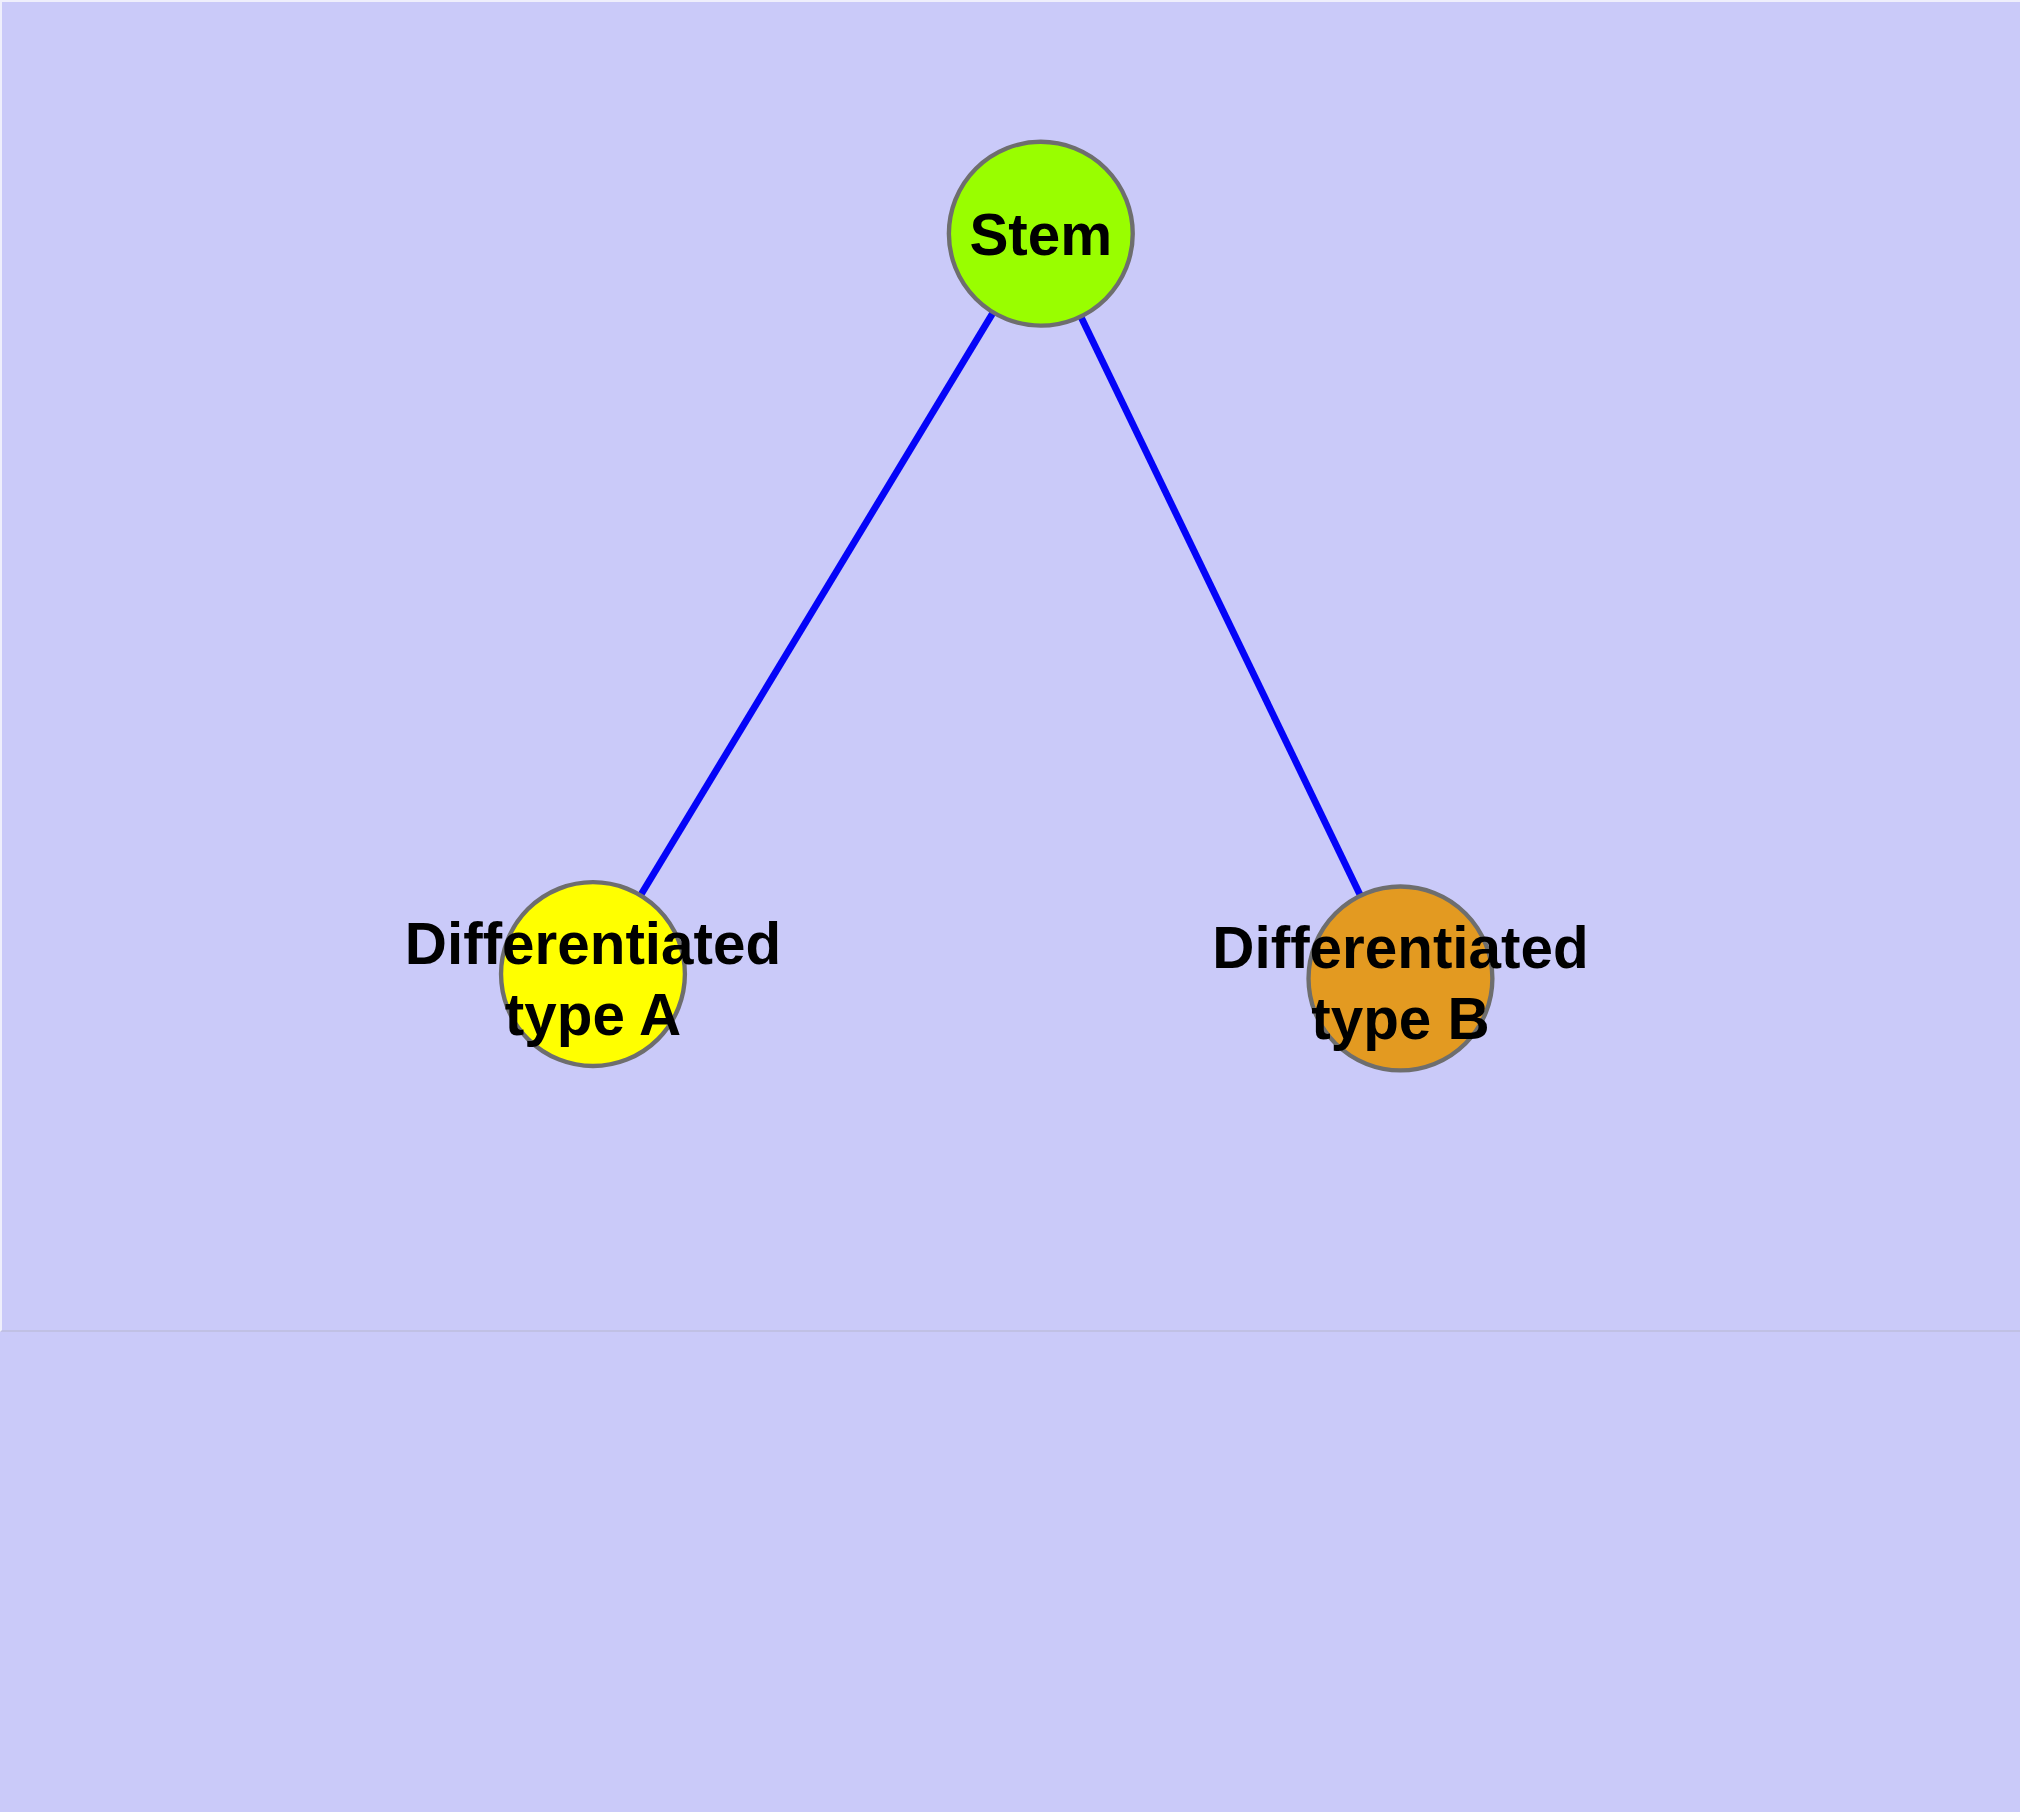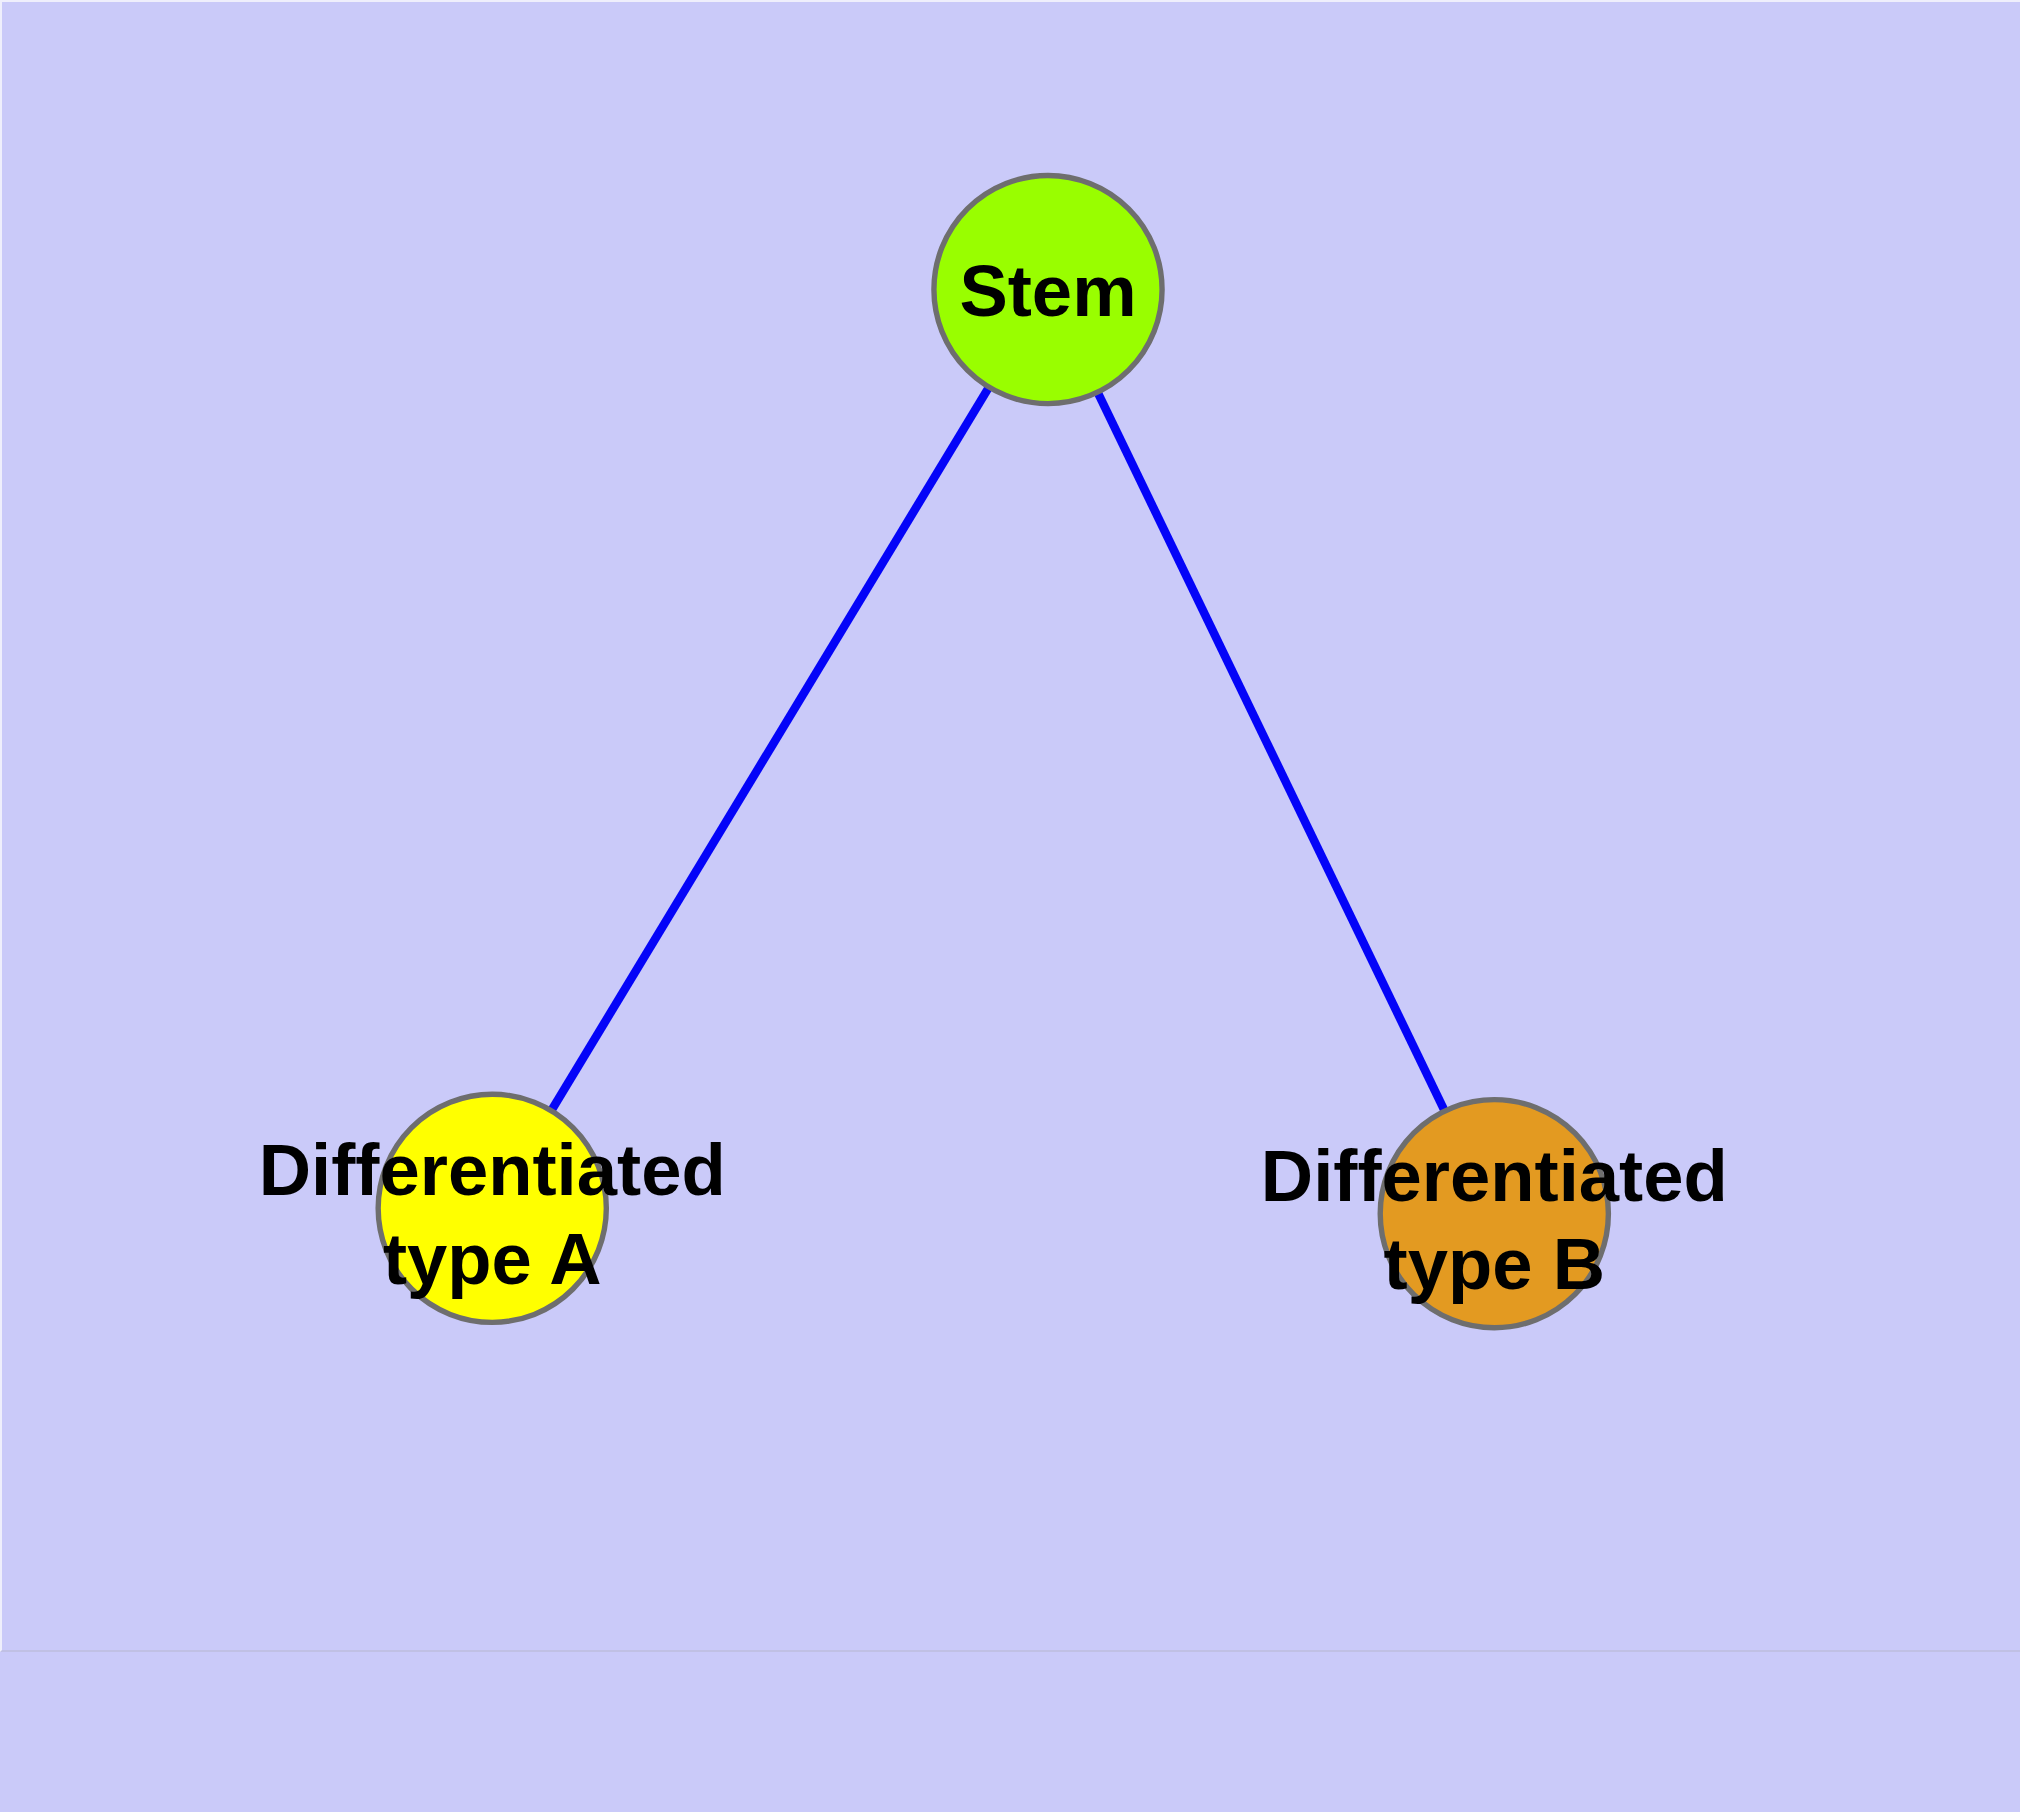--- a/index.html
+++ b/index.html
@@ -6,21 +6,21 @@
     margin: 0;
     padding: 0;
     width: 2021px;
     height: 1812px;
     background: #CACAF9;
     overflow: hidden;
   }
   .canvas {
     position: relative;
     width: 2021px;
-    height: 1652px;
+    height: 1332px;
     border-top: 2.5px solid #EFEFFC;
     border-left: 2.5px solid #EFEFFC;
     border-right: 1.7px solid #E4E4F8;
     border-bottom: 2.5px solid #C0C0E4;
     box-sizing: border-box;
   }
   svg { display: block; width: 100%; height: 100%; }
   .edge {
     stroke-width: 11px;
     fill: none;

